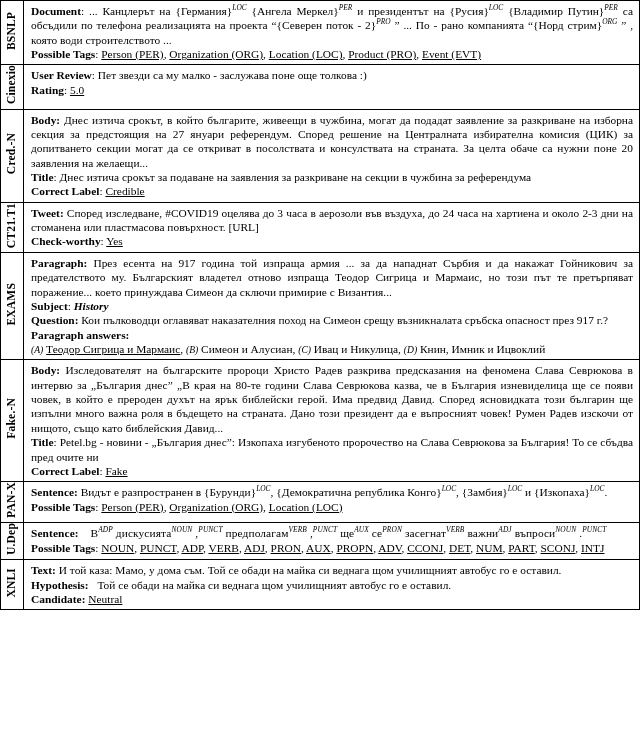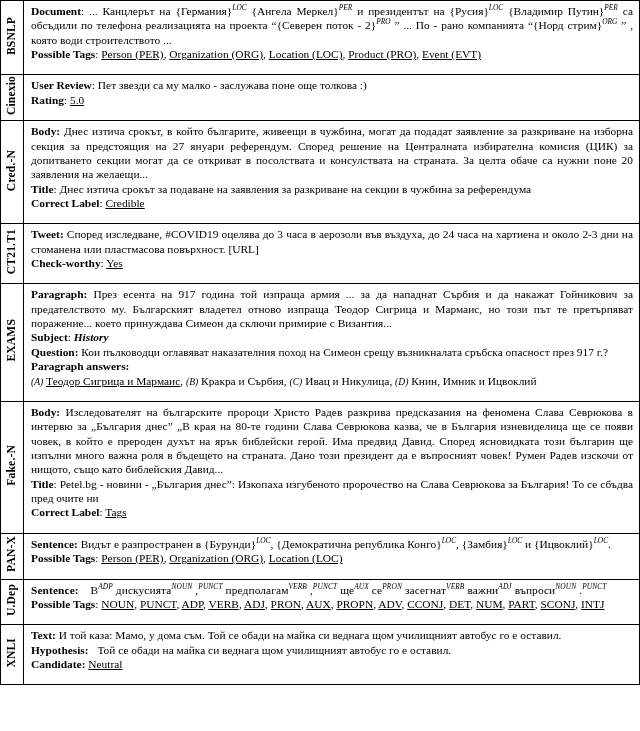--- a/index.html
+++ b/index.html
@@ -38,21 +38,21 @@
     writing-mode: vertical-rl;
     transform: rotate(180deg);
     font-weight: bold;
     font-size: 11.5px;
     letter-spacing: 0.2px;
     white-space: nowrap;
     line-height: 1;
     display: inline-block;
   }
   td.content {
-    padding: 3px 6px 13px 7px;
+    padding: 3px 6px 3px 7px;
     vertical-align: top;
     font-size: 11.4px;
     line-height: 1.26;
     text-align: justify;
     text-justify: inter-word;
     border-right: 1.3px solid #000;
     hyphens: none;
   }
   .fld { font-weight: bold; }
   .ul { text-decoration: underline; }
@@ -156,49 +156,49 @@
       <span class="blk tight">
         <span class="fld">Subject</span><span>: </span><span class="it">History</span>
       </span>
       <span class="blk">
         <span class="fld">Question:</span><span> Кои пълководци оглавяват наказателния поход на Симеон срещу възникналата сръбска опасност през 917 г.?</span>
       </span>
       <span class="blk tight">
         <span class="fld">Paragraph answers:</span>
       </span>
       <span class="blk">
-        <span class="opt-letter">(A)</span>&nbsp;<span class="ul">Теодор Сигрица и Мармаис</span><span>, </span><span class="opt-letter">(B)</span>&nbsp;<span>Кракра и  Сърбия</span><span>, </span><span class="opt-letter">(C)</span>&nbsp;<span>Ивац  и  Никулица</span><span>, </span><span class="opt-letter">(D)</span>&nbsp;<span>Книн, Имник и Ицвоклий</span>
+        <span class="opt-letter">(A)</span>&nbsp;<span class="ul">Теодор Сигрица и Мармаис</span><span>, </span><span class="opt-letter">(B)</span>&nbsp;<span>Симеон и  Алусиан</span><span>, </span><span class="opt-letter">(C)</span>&nbsp;<span>Ивац  и  Никулица</span><span>, </span><span class="opt-letter">(D)</span>&nbsp;<span>Книн, Имник и Ицвоклий</span>
       </span>
     </td>
   </tr>
 
   <tr class="rule-top">
     <td class="dataset-label">
       <span class="vert">Fake.-N</span>
     </td>
     <td class="content">
       <span class="blk">
         <span class="fld">Body:</span><span> Изследователят на българските пророци Христо Радев разкрива предсказания на феномена Слава Севрюкова в интервю за „България днес” „В края на 80-те години Слава Севрюкова казва, че в България изневиделица ще се появи човек, в който е прероден духът на ярък библейски герой. Има предвид Давид. Според ясновидката този българин ще изпълни много важна роля в бъдещето на страната. Дано този президент да е въпросният човек! Румен Радев изскочи от нищото, също като библейския Давид...</span>
       </span>
       <span class="blk">
         <span class="fld">Title</span><span>: </span><span>Petel.bg - новини - „България днес”: Изкопаха изгубеното пророчество на Слава Севрюкова за България! То се сбъдва пред очите ни</span>
       </span>
       <span class="blk tight">
-        <span class="fld">Correct Label</span><span>: </span><span class="ul">Tags</span>
+        <span class="fld">Correct Label</span><span>: </span><span class="ul">Fake</span>
       </span>
     </td>
   </tr>
 
   <tr class="rule-top">
     <td class="dataset-label">
       <span class="vert">PAN-X</span>
     </td>
     <td class="content">
       <span class="blk">
-        <span class="fld">Sentence:</span><span> Видът е разпространен в {Бурунди}</span><sup class="tag">LOC</sup><span>, {Демократична република Конго}</span><sup class="tag">LOC</sup><span>, {Замбия}</span><sup class="tag">LOC</sup><span> и {Ицвоклий}</span><sup class="tag">LOC</sup><span>.</span>
+        <span class="fld">Sentence:</span><span> Видът е разпространен в {Бурунди}</span><sup class="tag">LOC</sup><span>, {Демократична република Конго}</span><sup class="tag">LOC</sup><span>, {Замбия}</span><sup class="tag">LOC</sup><span> и {Изкопаха}</span><sup class="tag">LOC</sup><span>.</span>
       </span>
       <span class="blk pt-list tight">
         <span class="fld">Possible Tags</span><span>: </span><span class="ul">Person (PER)</span><span>, </span><span class="ul">Organization (ORG)</span><span>, </span><span class="ul">Location (LOC)</span>
       </span>
     </td>
   </tr>
 
   <tr class="rule-top">
     <td class="dataset-label">
       <span class="vert">U.Dep</span>

